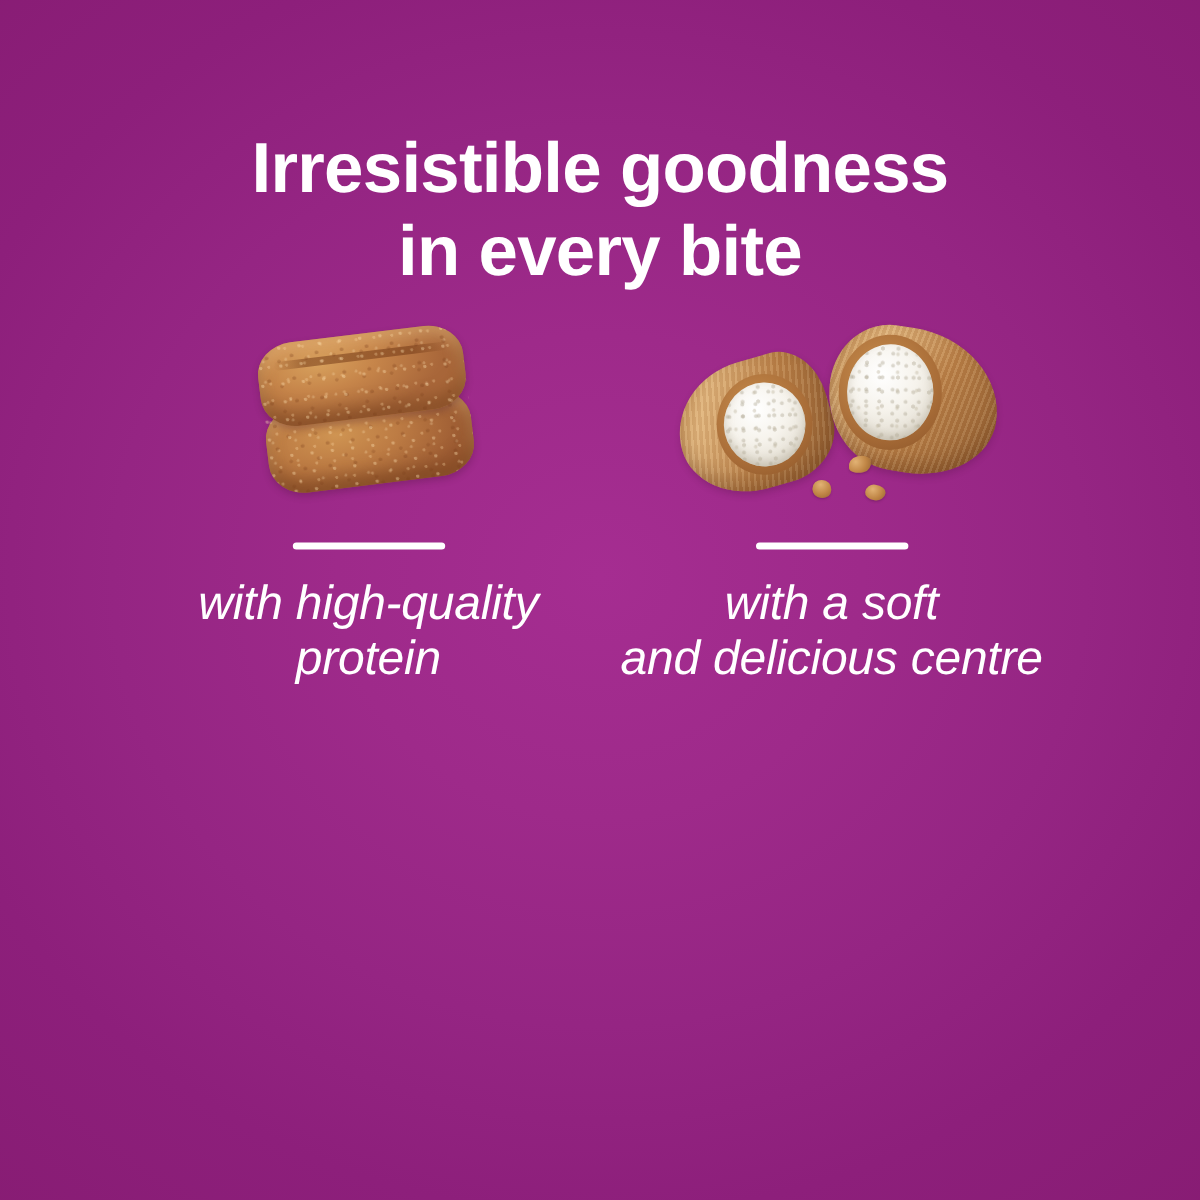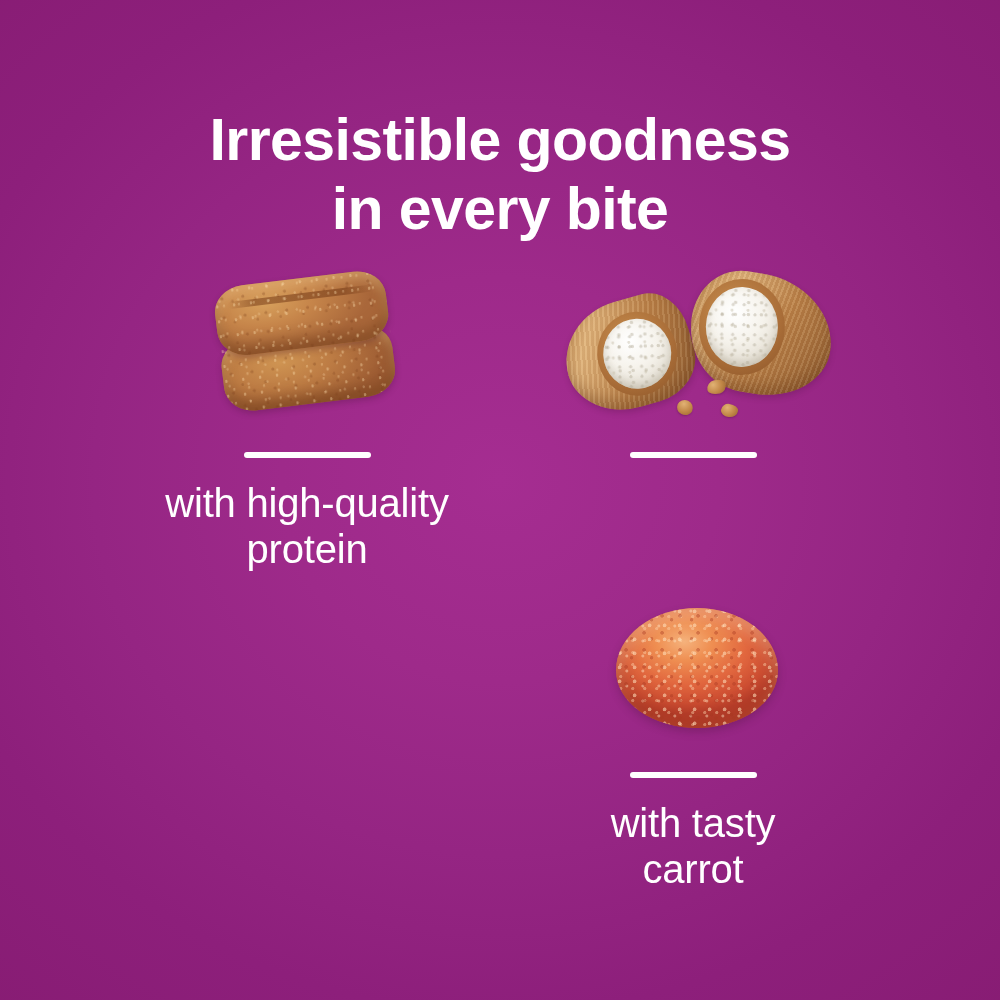--- a/index.html
+++ b/index.html
@@ -50,20 +50,21 @@
   .cell-tl .divider,.cell-tr .divider{margin-top:10px;}
   .cell-bl .divider,.cell-br .divider{margin-top:12px;}
   .caption{
     color:#ffffff;
     font-weight:300;
     font-size:40px;
     line-height:1.16;
     letter-spacing:-0.2px;
     margin-top:22px;
     white-space:pre-line;
+    font-style:italic;
   }
 
   
 
   
   .kibble-protein{
     position:absolute;left:132px;top:16px;
     width:172px;height:126px;
     transform:rotate(-7deg);
   }
@@ -236,26 +237,20 @@
             <div class="streaks"></div>
             <div class="rind"></div>
             <div class="core"></div>
           </div>
           <div class="crumb c1"></div>
           <div class="crumb c2"></div>
           <div class="crumb c3"></div>
         </div>
       </div>
       <div class="divider"></div>
+      <div class="caption">with a soft
+and delicious centre</div>
     </div>
 
 
-    <div class="cell cell-br">
-      <div class="art">
-        <div class="kibble-carrot"></div>
-      </div>
-      <div class="divider"></div>
-      <div class="caption">with tasty
-carrot</div>
-    </div>
 
   </div>
 </div>
 
 </body></html>

